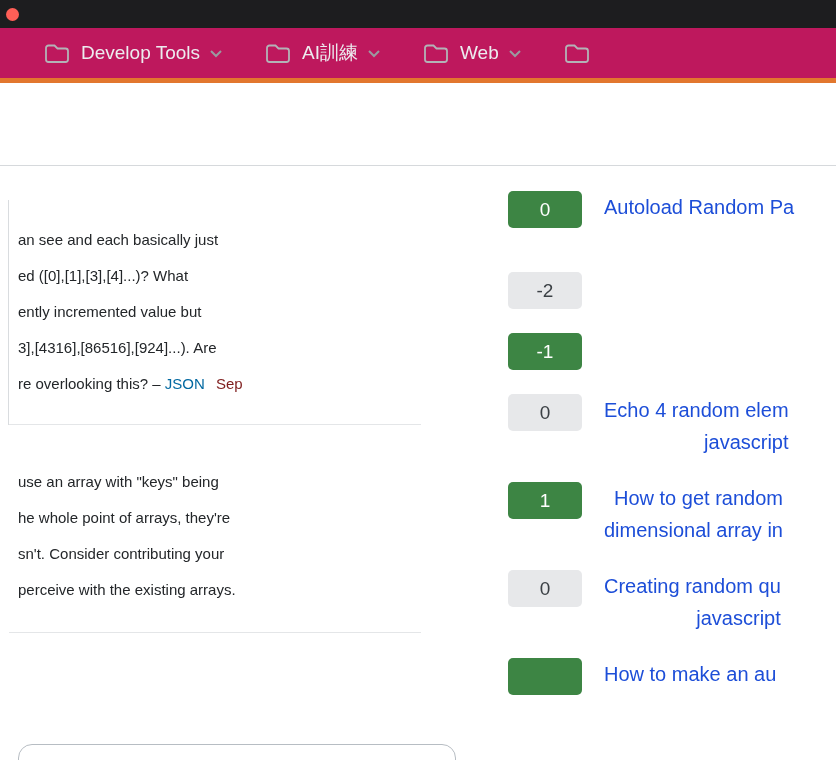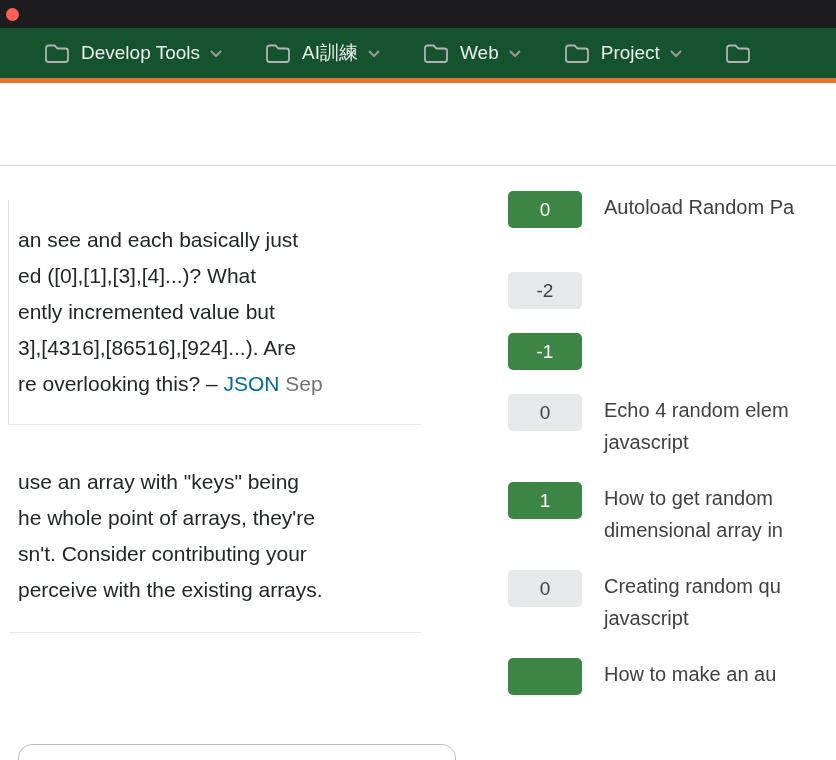--- a/index.html
+++ b/index.html
@@ -4,59 +4,59 @@
 <style>
   html,body{margin:0;padding:0;}
   .page{
     position:relative;width:836px;height:760px;overflow:hidden;
     background:#ffffff;font-family:"Liberation Sans",sans-serif;
   }
   
   .titlebar{position:absolute;top:0;left:0;width:836px;height:28px;background:#1d1d1f;}
   .close-dot{position:absolute;left:6px;top:8px;width:13px;height:13px;border-radius:50%;background:#ff5f57;}
   .bookmarks{
-    position:absolute;top:28px;left:0;width:836px;height:50px;background:#14532d;
+    position:absolute;top:28px;left:0;width:836px;height:50px;background:#be185d;
     display:flex;align-items:center;padding-left:44px;gap:42px;box-sizing:border-box;
     color:#ececef;font-size:19px;white-space:nowrap;
   }
   .stray-chevron{position:absolute;left:-6px;top:48px;}
   .bm-item{display:flex;align-items:center;gap:11px;flex:none;cursor:default;}
   .bm-item .chev{margin-left:-2px;display:flex;align-items:center;}
   .folder-svg{display:block;}
   
   .accent-bar{position:absolute;top:78px;left:0;width:836px;height:5px;background:#e2772e;}
   .site-header{position:absolute;top:83px;left:0;width:836px;height:82px;background:#ffffff;border-bottom:1px solid #d6d9dc;}
   
   .v-hairline{position:absolute;left:8px;top:200px;width:1px;height:225px;background:#d9dcdf;}
-  .comment-block{position:absolute;left:18px;color:#232629;font-size:21px;line-height:36px;}
+  .comment-block{position:absolute;left:18px;color:#232629;font-size:15px;line-height:36px;}
   .cb1{top:222px;}
   .cb2{top:464px;}
   .comment-line{white-space:nowrap;}
   .c-link{color:#0369a1;cursor:pointer;}
-  .c-date{color:#737373;cursor:pointer;}
+  .c-date{color:#7f1d1d;cursor:pointer;margin-left:7px;}
   .h-divider{position:absolute;left:9px;width:412px;height:1px;background:#e4e6e8;}
   .div1{top:424px;}
   .div2{top:632px;}
   .editor-box{
     position:absolute;left:18px;top:744px;width:438px;height:70px;
     border:1.5px solid #b7bdc3;border-radius:14px;background:#ffffff;box-sizing:border-box;
   }
   
   .related{position:absolute;left:508px;top:191px;width:360px;}
   .rel-row{display:flex;align-items:flex-start;gap:22px;margin-bottom:24px;}
   .rel-row.first{margin-bottom:44px;}
   .badge{
     flex:none;width:74px;height:37px;border-radius:5px;
     display:flex;align-items:center;justify-content:center;
     font-size:19px;
   }
   .badge.green{background:#3d8544;color:#ffffff;}
   .badge.gray{background:#e7e8ea;color:#3b4045;}
   .qlines{display:flex;flex-direction:column;}
-  .qline{font-size:20px;line-height:32px;color:#404040;white-space:nowrap;cursor:pointer;}
+  .qline{font-size:20px;line-height:32px;color:#1d4ed8;white-space:nowrap;cursor:pointer;text-align:right;}
 </style>
 </head>
 <body>
 
 <div class="page">
 
   <div class="titlebar">
     <div class="close-dot"></div>
   </div>
 
@@ -102,33 +102,20 @@
           </svg>
       </span>
       <span>Web</span>
       <span class="chev">
         <svg width="14" height="9">
             <polyline points="2,2 7,7 12,2" fill="none" stroke="#9a9aa0" stroke-width="2"></polyline>
           </svg>
       </span>
     </div>
 
-    <div class="bm-item">
-      <span>
-        <svg class="folder-svg" width="26" height="20" viewBox="0 0 26 20">
-            <path d="M2 5 a2.5 2.5 0 0 1 2.5 -2.5 h6 l3 3 h8 a2.5 2.5 0 0 1 2.5 2.5 v8.5 a2.5 2.5 0 0 1 -2.5 2.5 h-17 a2.5 2.5 0 0 1 -2.5 -2.5 z" fill="none" stroke="#b3b3b7" stroke-width="1.8"></path>
-          </svg>
-      </span>
-      <span>Project</span>
-      <span class="chev">
-        <svg width="14" height="9">
-            <polyline points="2,2 7,7 12,2" fill="none" stroke="#9a9aa0" stroke-width="2"></polyline>
-          </svg>
-      </span>
-    </div>
 
     <div class="bm-item">
       <span>
         <svg class="folder-svg" width="26" height="20" viewBox="0 0 26 20">
             <path d="M2 5 a2.5 2.5 0 0 1 2.5 -2.5 h6 l3 3 h8 a2.5 2.5 0 0 1 2.5 2.5 v8.5 a2.5 2.5 0 0 1 -2.5 2.5 h-17 a2.5 2.5 0 0 1 -2.5 -2.5 z" fill="none" stroke="#b3b3b7" stroke-width="1.8"></path>
           </svg>
       </span>
     </div>
   </div>
 

